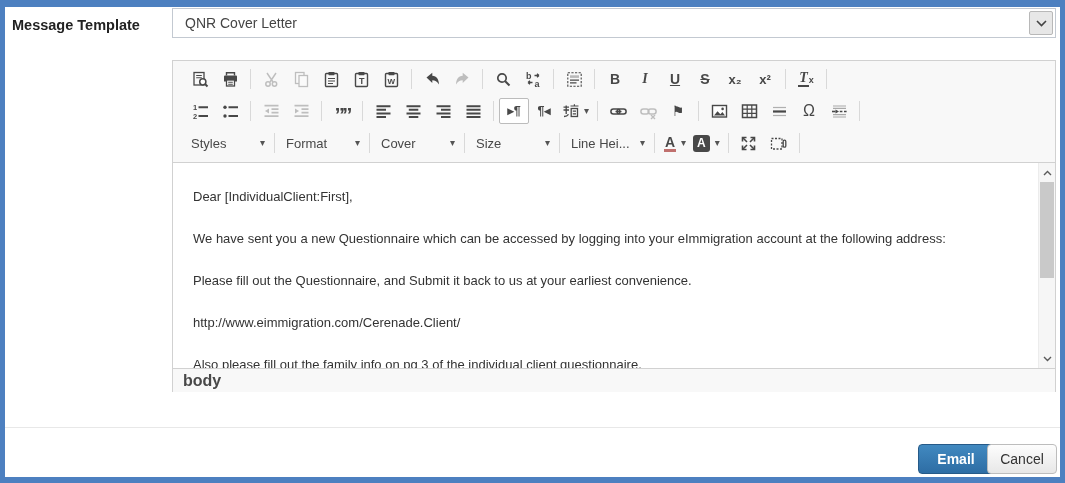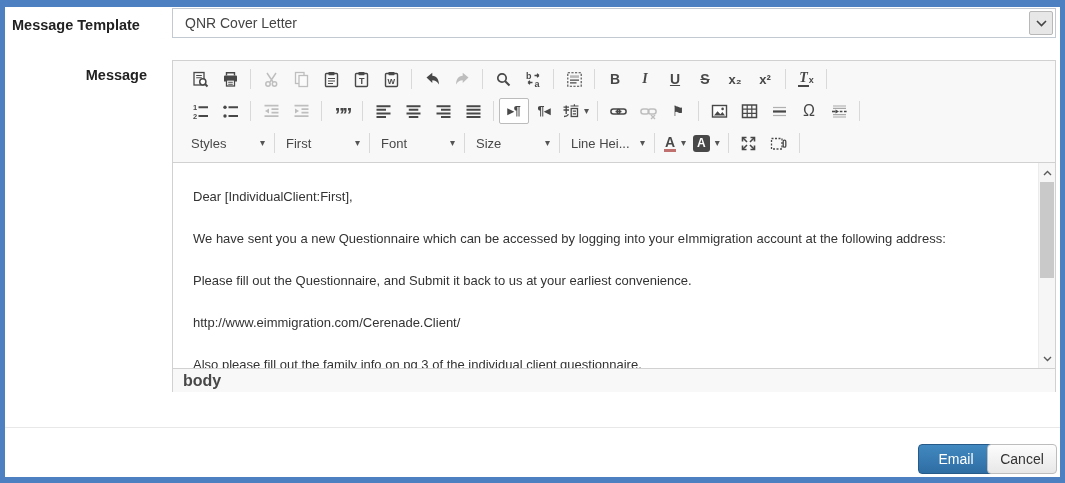--- a/index.html
+++ b/index.html
@@ -71,41 +71,40 @@
   .pathbar{ height:24px; background:#f8f8f8; border-top:1px solid #d1d1d1;
     display:flex; align-items:center; padding-left:10px; }
   .pathbar span{ font-size:16px; font-weight:700; color:#484848; cursor:pointer; }
 
   .divider{ position:absolute; left:0; right:0; top:420px; height:1px; background:#e8e8e8; }
 
   .btn{ position:absolute; top:437px; height:30px; border-radius:4px; font-size:14px;
     font-family:"Liberation Sans",sans-serif; display:flex; align-items:center;
     justify-content:center; cursor:pointer; }
   #email-btn{ left:913px; width:76px; color:#fff; border:1px solid #265a88;
-    background:linear-gradient(#4189c0,#2e6da4); }
+    background:linear-gradient(#4189c0,#2e6da4);font-weight:bold; }
   #cancel-btn{ left:982px; width:70px; color:#333; border:1px solid #bdbdbd;
     background:linear-gradient(#fdfdfd,#e7e7e7); }
 </style>
 </head>
 <body>
 
 <div id="app">
 
   <div class="lbl lbl-template">Message Template</div>
 
   <div class="select">
     <span class="select-value">QNR Cover Letter</span>
     <span class="select-arrow">
       <svg viewBox="0 0 11 7">
           <path d="M1 1l4.5 4.5L10 1" fill="none" stroke="#444" stroke-width="1.6"></path>
         </svg>
     </span>
   </div>
 
-  <div class="lbl lbl-message">Message</div>
 
   <div class="editor">
     <div class="toolbar">
       <div class="trow" id="trow1">
           <a class="tbtn">
             <span style="display: inline-flex; align-items: center;">
               <svg viewBox="0 0 17 17">
                 <rect x="2" y="1.5" width="10" height="12.5" fill="none" stroke="#484848" stroke-width="1.3"></rect>
                 <path d="M4.2 4.5h5.6M4.2 6.7h5.6" stroke="#484848" stroke-width="1.1"></path>
                 <circle cx="10.8" cy="10.8" r="3.1" fill="#fff" stroke="#484848" stroke-width="1.5"></circle>
@@ -391,26 +390,26 @@
           </a>
           <span class="sep"></span>
         </div>
       <div class="trow" id="trow3">
           <a class="combo">
             <span>Styles</span>
             <span class="caret">▾</span>
           </a>
           <span class="sep"></span>
           <a class="combo">
-            <span>First</span>
+            <span>Format</span>
             <span class="caret">▾</span>
           </a>
           <span class="sep"></span>
           <a class="combo">
-            <span>Font</span>
+            <span>Cover</span>
             <span class="caret">▾</span>
           </a>
           <span class="sep"></span>
           <a class="combo">
             <span>Size</span>
             <span class="caret">▾</span>
           </a>
           <span class="sep"></span>
           <a class="combo">
             <span>Line Hei...</span>

